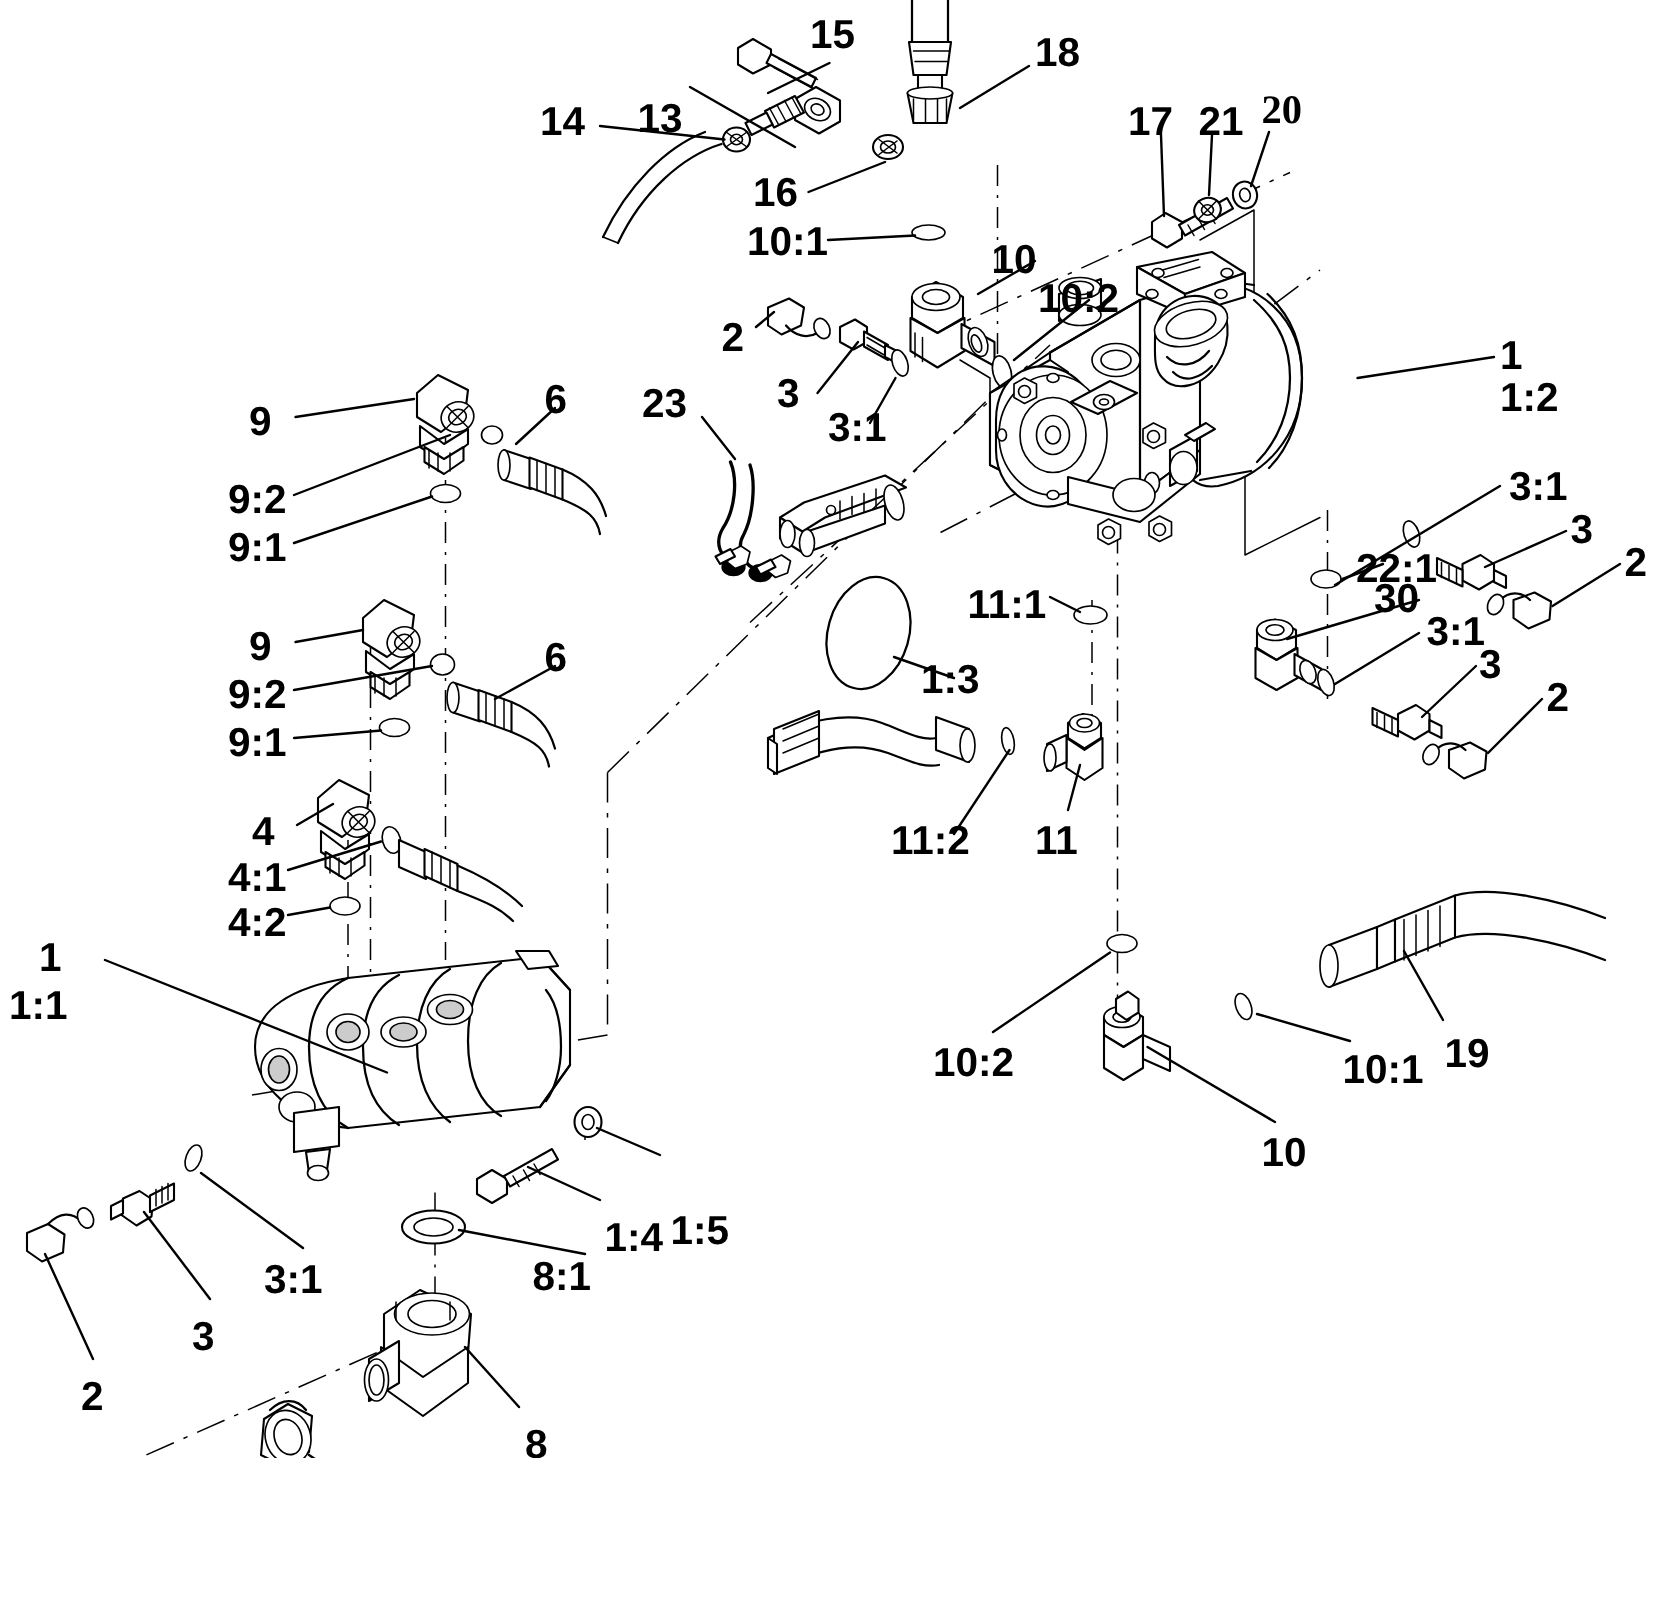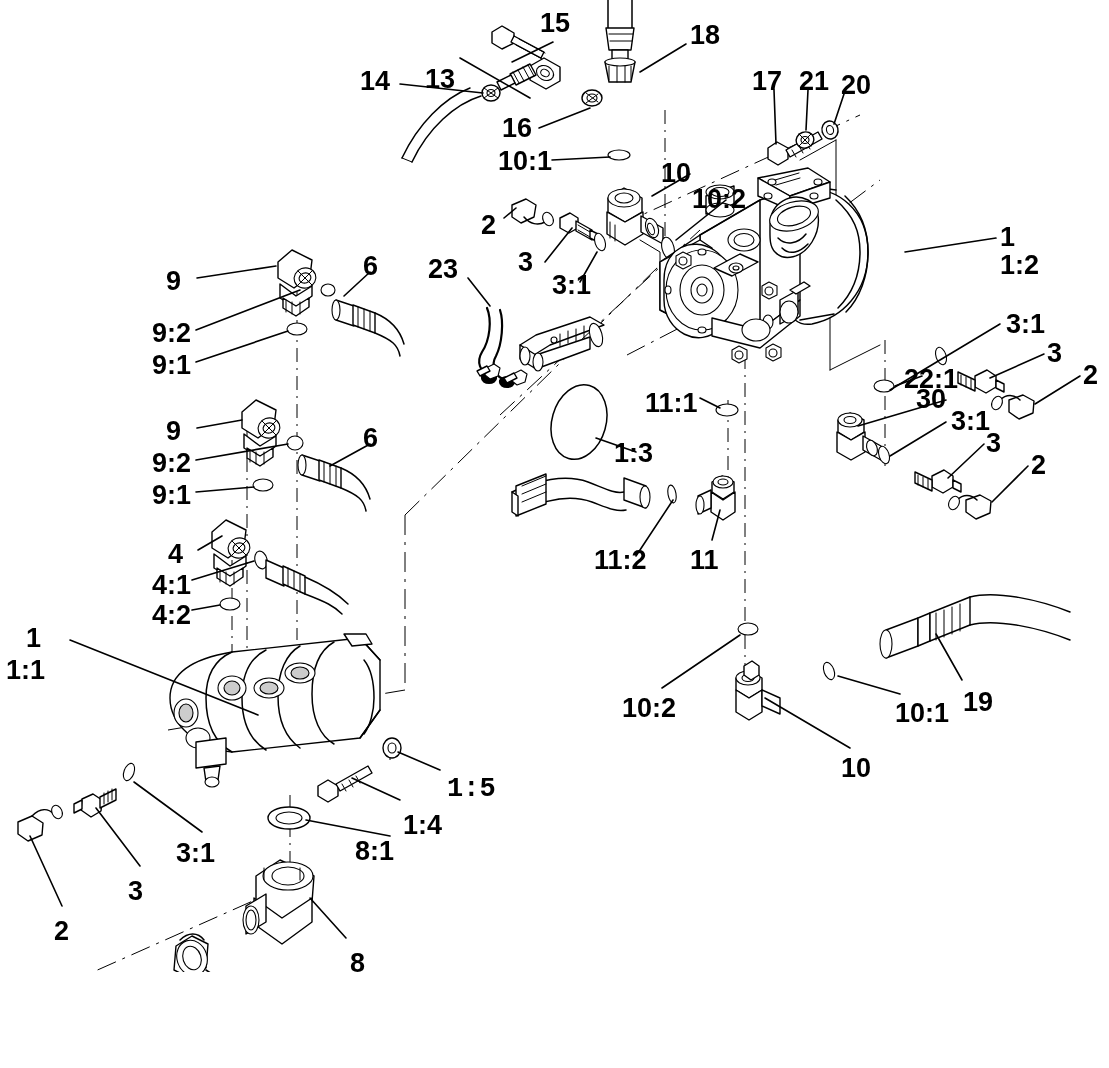--- a/index.html
+++ b/index.html
@@ -507,21 +507,21 @@
     </g>
   </svg>
 
   <div id="callout-layer">
       <div class="callout" style="left: 540px; top: 10px;">15</div>
       <div class="callout" style="left: 425px; top: 30px; margin-top: 36px;">13</div>
       <div class="callout" style="left: 690px; top: 22px;">18</div>
       <div class="callout" style="left: 360px; top: 68px;">14</div>
       <div class="callout" style="left: 752px; top: 68px;">17</div>
       <div class="callout" style="left: 799px; top: 68px;">21</div>
-      <div class="callout" style="left: 841px; top: 72px;">20</div>
+      <div class="callout" style="left: 841px; top: 60px; font-family: Liberation Serif, serif;">20</div>
       <div class="callout" style="left: 502px; top: 115px;">16</div>
       <div class="callout" style="left: 498px; top: 148px;">10:1</div>
       <div class="callout" style="left: 661px; top: 160px;">10</div>
       <div class="callout" style="left: 692px; top: 186px;">10:2</div>
       <div class="callout" style="left: 481px; top: 212px;">2</div>
       <div class="callout" style="left: 1000px; top: 224px;">1</div>
       <div class="callout" style="left: 518px; top: 249px;">3</div>
       <div class="callout" style="left: 1000px; top: 252px;">1:2</div>
       <div class="callout" style="left: 166px; top: 268px;">9</div>
       <div class="callout" style="left: 363px; top: 253px;">6</div>
@@ -547,21 +547,21 @@
       <div class="callout" style="left: 152px; top: 572px;">4:1</div>
       <div class="callout" style="left: 594px; top: 547px; text-align: right;">11:2</div>
       <div class="callout" style="left: 690px; top: 547px;">11</div>
       <div class="callout" style="left: 152px; top: 602px;">4:2</div>
       <div class="callout" style="left: 26px; top: 625px;">1</div>
       <div class="callout" style="left: 6px; top: 657px; text-align: right;">1:1</div>
       <div class="callout" style="left: 963px; top: 689px; text-align: right;">19</div>
       <div class="callout" style="left: 622px; top: 695px;">10:2</div>
       <div class="callout" style="left: 895px; top: 700px;">10:1</div>
       <div class="callout" style="left: 841px; top: 755px;">10</div>
-      <div class="callout" style="left: 447px; top: 776px; font-family: Liberation Mono, monospace;">1:5</div>
+      <div class="callout" style="left: 447px; top: 807px;">1:5</div>
       <div class="callout" style="left: 403px; top: 812px;">1:4</div>
       <div class="callout" style="left: 176px; top: 840px;">3:1</div>
       <div class="callout" style="left: 355px; top: 838px;">8:1</div>
       <div class="callout" style="left: 128px; top: 878px;">3</div>
       <div class="callout" style="left: 54px; top: 918px;">2</div>
       <div class="callout" style="left: 350px; top: 950px;">8</div>
       <div class="callout" style="left: 252px; top: 1010px;">7</div>
     </div>
 
 </div>

